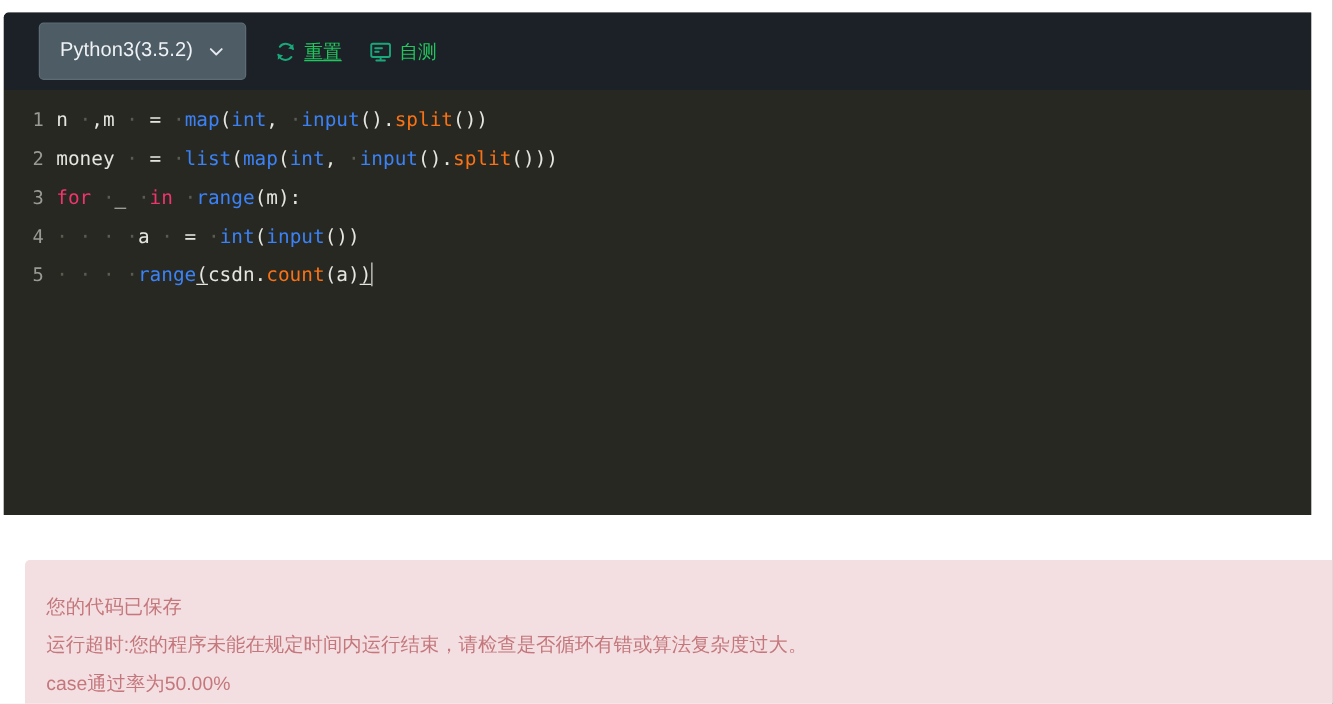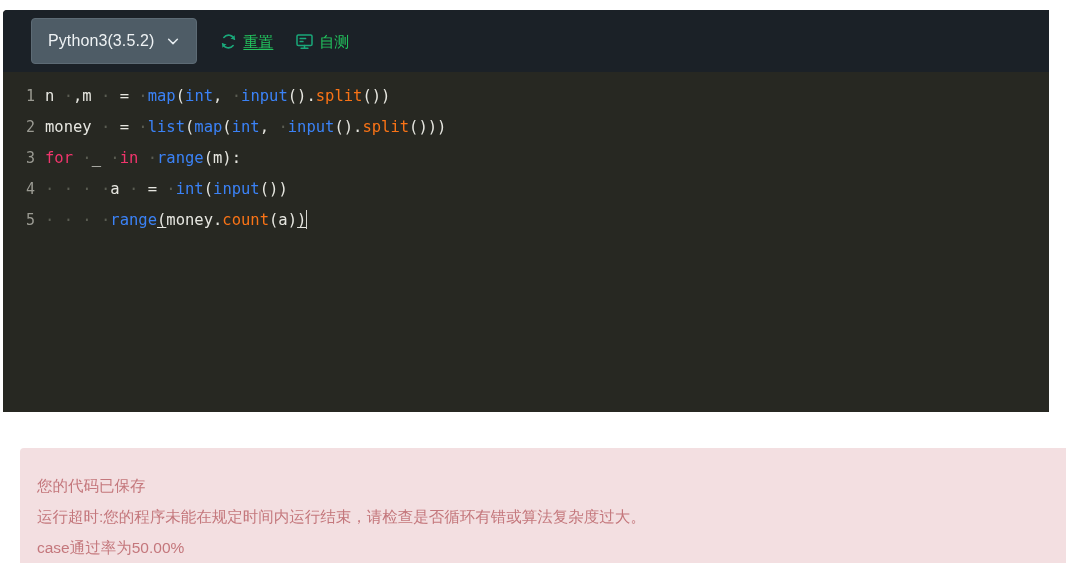--- a/index.html
+++ b/index.html
@@ -233,21 +233,21 @@
         <span class="code-text"><span class="t-kw">for</span><span class="t-ws"> ·</span><span class="t-def">_</span><span class="t-ws"> ·</span><span class="t-kw">in</span><span class="t-ws"> ·</span><span class="t-fn">range</span><span class="t-def">(m):</span></span>
       </div>
 
       <div class="code-line">
         <span class="ln">4</span>
         <span class="code-text"><span class="t-ws">· · ·</span><span class="t-ws"> ·</span><span class="t-def">a</span><span class="t-ws"> ·</span><span class="t-def"> = </span><span class="t-ws">·</span><span class="t-fn">int</span><span class="t-def">(</span><span class="t-fn">input</span><span class="t-def">())</span></span>
       </div>
 
       <div class="code-line">
         <span class="ln">5</span>
-        <span class="code-text"><span class="t-ws">· · ·</span><span class="t-ws"> ·</span><span class="t-fn">range</span><span class="t-def t-ul">(</span><span class="t-def">money.</span><span class="t-meth">count</span><span class="t-def">(a</span><span class="t-def">)</span><span class="t-def t-ul">)</span><span class="caret"></span></span>
+        <span class="code-text"><span class="t-ws">· · ·</span><span class="t-ws"> ·</span><span class="t-fn">range</span><span class="t-def t-ul">(</span><span class="t-def">csdn.</span><span class="t-meth">count</span><span class="t-def">(a</span><span class="t-def">)</span><span class="t-def t-ul">)</span><span class="caret"></span></span>
       </div>
 
     </div>
   </div>
 
   <div class="result-panel">
     <div class="result-lines">
       <div class="result-line">您的代码已保存</div>
       <div class="result-line">运行超时:您的程序未能在规定时间内运行结束，请检查是否循环有错或算法复杂度过大。</div>
       <div class="result-line">case通过率为50.00%</div>

